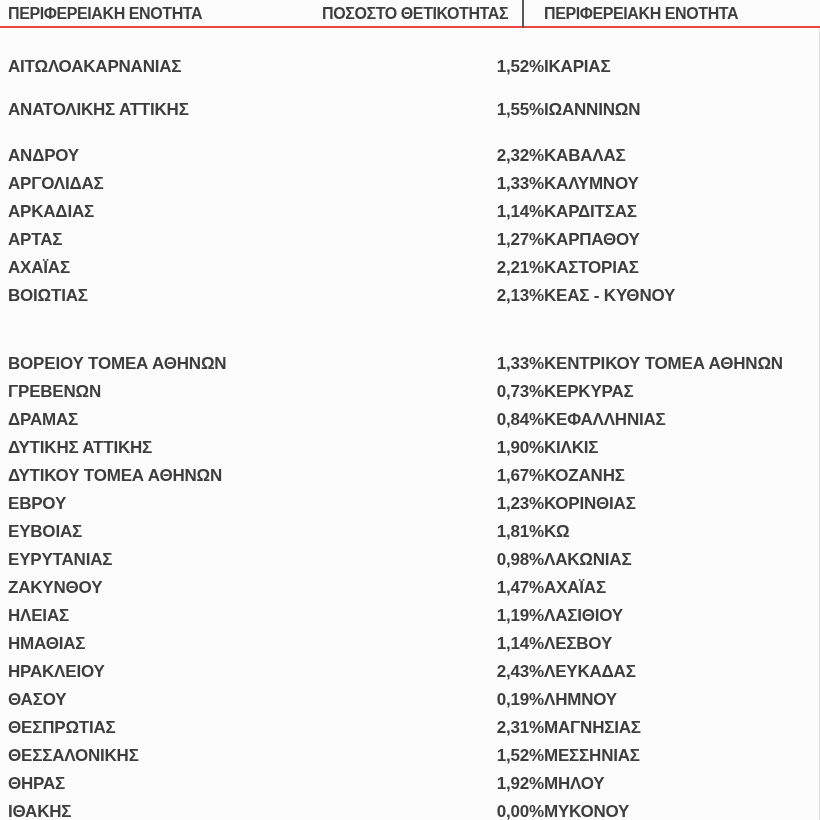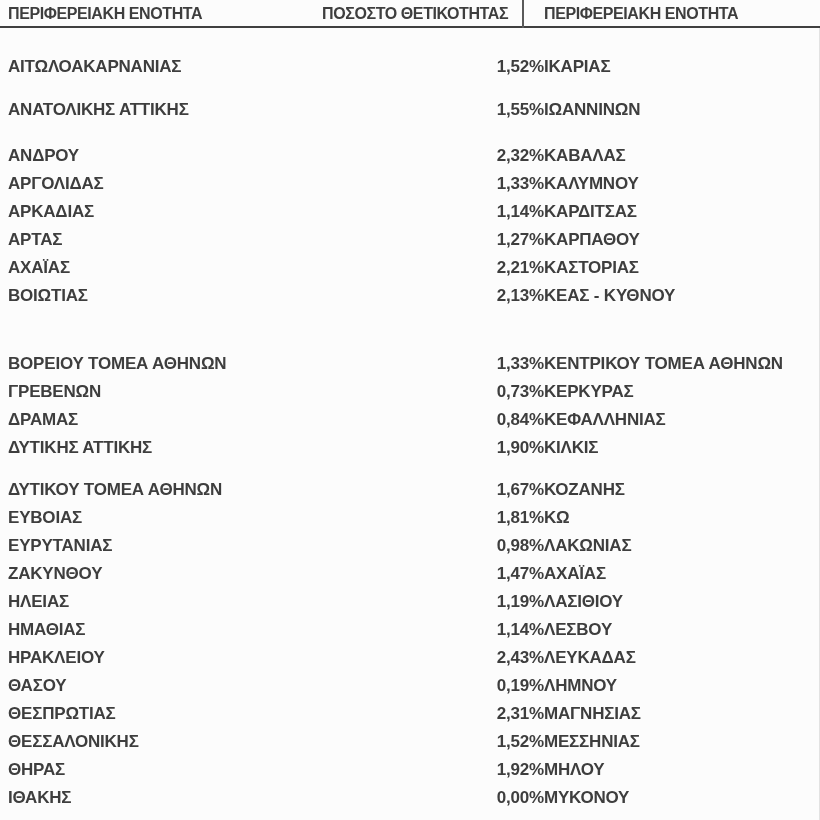--- a/index.html
+++ b/index.html
@@ -13,21 +13,21 @@
     font-weight: bold;
     color: #3e3e3e;
     font-size: 17px;
     letter-spacing: -0.2px;
   }
   
   .header {
     position: absolute;
     top: 0; left: 0; right: 0;
     height: 26px;
-    border-bottom: 2px solid #404040;
+    border-bottom: 2px solid #ef4444;
   }
   .header .hcell {
     position: absolute;
     top: 5px;
     font-size: 16px;
     white-space: nowrap;
     letter-spacing: -0.4px;
   }
   .h1 { left: 8px; }
   .h2 { left: 322px; }
@@ -57,21 +57,21 @@
     line-height: 28px;
     align-items: center;
     white-space: nowrap;
   }
   .row .c2 { text-align: right; }
   
   .group-0 { margin-top: 25px; }
   .group-1 { margin-top: 15px; }
   .group-2 { margin-top: 18px; }
   .group-3 { margin-top: 40px; }
-  .group-4 { margin-top: 14px; }
+  .group-4 { }
 </style>
 </head>
 <body>
 
 <div class="page">
 
   <div class="header">
     <span class="hcell h1">ΠΕΡΙΦΕΡΕΙΑΚΗ ΕΝΟΤΗΤΑ</span>
     <span class="hcell h2">ΠΟΣΟΣΤΟ ΘΕΤΙΚΟΤΗΤΑΣ</span>
     <span class="hcell h3">ΠΕΡΙΦΕΡΕΙΑΚΗ ΕΝΟΤΗΤΑ</span>
@@ -140,20 +140,25 @@
         <span class="c1">ΔΥΤΙΚΗΣ ΑΤΤΙΚΗΣ</span>
         <span class="c2">1,90%</span>
         <span class="c3">ΚΙΛΚΙΣ</span>
       </div>
       <div class="row group-4">
         <span class="c1">ΔΥΤΙΚΟΥ ΤΟΜΕΑ ΑΘΗΝΩΝ</span>
         <span class="c2">1,67%</span>
         <span class="c3">ΚΟΖΑΝΗΣ</span>
       </div>
       <div class="row">
+        <span class="c1">ΕΒΡΟΥ</span>
+        <span class="c2">1,23%</span>
+        <span class="c3">ΚΟΡΙΝΘΙΑΣ</span>
+      </div>
+      <div class="row">
         <span class="c1">ΕΥΒΟΙΑΣ</span>
         <span class="c2">1,81%</span>
         <span class="c3">ΚΩ</span>
       </div>
       <div class="row">
         <span class="c1">ΕΥΡΥΤΑΝΙΑΣ</span>
         <span class="c2">0,98%</span>
         <span class="c3">ΛΑΚΩΝΙΑΣ</span>
       </div>
       <div class="row">

